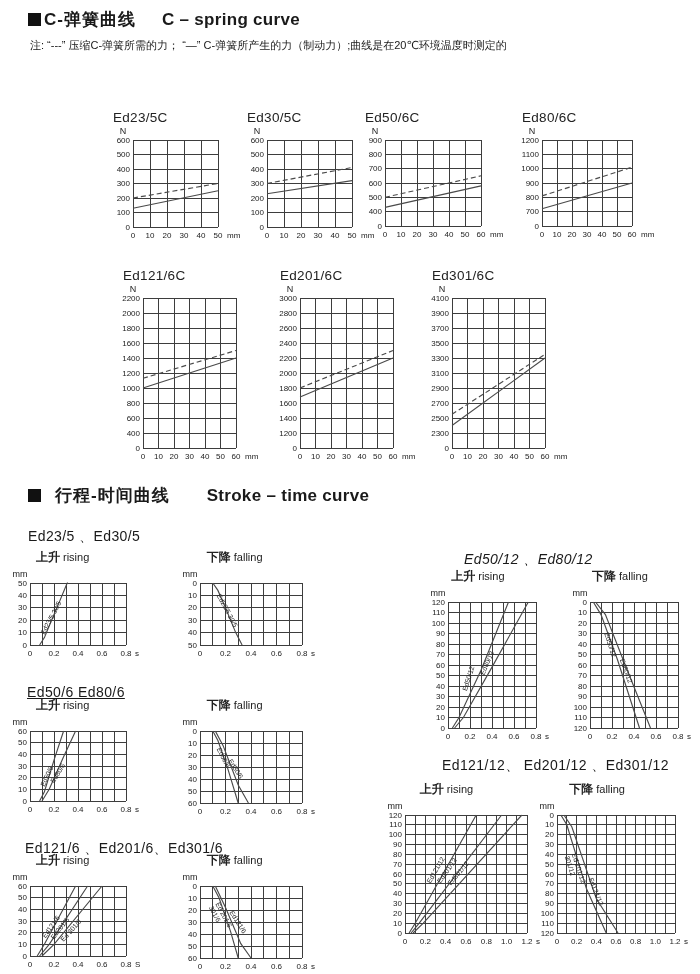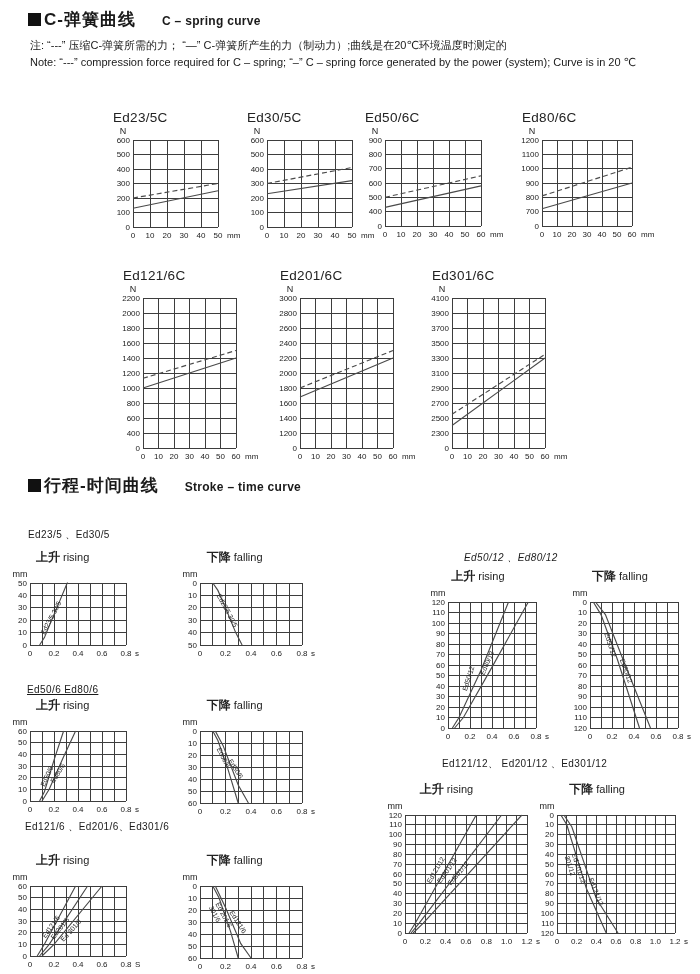--- a/index.html
+++ b/index.html
@@ -3,24 +3,24 @@
 <meta charset="utf-8">
 <style>
   html,body{margin:0;padding:0;background:#f2f2f2;}
   .page{position:relative;width:700px;height:974px;background:#ffffff;color:#1a1a1a;
         font-family:"Liberation Sans","DejaVu Sans",sans-serif;overflow:hidden;}
   .abs{position:absolute;}
   .sec-header{display:flex;align-items:baseline;white-space:nowrap;}
   .marker{display:inline-block;width:13px;height:13px;background:#111;margin-right:3px;
           align-self:center;flex:0 0 auto;}
   .title-zh{font-size:17px;font-weight:bold;letter-spacing:1px;}
-  .title-en{font-size:12px;font-weight:bold;margin-left:26px;letter-spacing:0.3px;}
+  .title-en{font-size:17px;font-weight:bold;margin-left:26px;letter-spacing:0.3px;}
   .notes{font-size:11px;line-height:17px;white-space:nowrap;margin-left:22px;}
   .notes .indent{padding-left:32px;}
-  .group-title{font-size:10px;letter-spacing:0.4px;white-space:nowrap;}
+  .group-title{font-size:14px;letter-spacing:0.4px;white-space:nowrap;}
   svg.chart{position:absolute;overflow:visible;}
   svg.chart text{font-family:"Liberation Sans","DejaVu Sans",sans-serif;fill:#222;}
   .t-title{font-size:13.5px;letter-spacing:0.3px;}
   .t-head-zh{font-size:12px;font-weight:bold;}
   .t-head-en{font-size:11px;}
   .t-unit{font-size:9px;fill:#333;}
   .t-tick{font-size:8px;fill:#333;}
   .t-clabel{font-size:6.8px;fill:#666;}
   .gridline{stroke:#3d3d3d;stroke-width:1;shape-rendering:crispEdges;}
   .curve{fill:none;stroke:#4a4a4a;stroke-width:1.15;}
@@ -31,33 +31,32 @@
 <div class="page">
 
   <div class="abs sec-header" style="left:28px;top:8px;">
     <span class="marker"></span>
     <span class="title-zh">C-弹簧曲线</span>
     <span class="title-en">C – spring curve</span>
   </div>
 
   <div class="abs notes" style="left:8px;top:37px;">
     <div>注: “---” 压缩C-弹簧所需的力； “—” C-弹簧所产生的力（制动力）;曲线是在20℃环境温度时测定的</div>
-    <div>Note: “---” compression force required for C – spring; “–” C – spring force generated by the power (system); Curve is in 20 ℃</div>
   </div>
 
-  <div class="abs sec-header" style="left:28px;top:474px;">
+  <div class="abs sec-header" style="left:28px;top:484px;gap:11px;">
     <span class="marker"></span>
     <span class="title-zh">行程-时间曲线</span>
     <span class="title-en">Stroke – time curve</span>
   </div>
 
   <div class="abs group-title" style="left:28px;top:528px;">Ed23/5 、Ed30/5</div>
   <div class="abs group-title" style="left:464px;top:551px;font-style:italic;">Ed50/12 、Ed80/12</div>
   <div class="abs group-title" style="left:27px;top:684px;text-decoration:underline;">Ed50/6  Ed80/6</div>
-  <div class="abs group-title" style="left:25px;top:820px;text-align:center;">Ed121/6 、Ed201/6、Ed301/6</div>
+  <div class="abs group-title" style="left:25px;top:840px;text-align:center;">Ed121/6 、Ed201/6、Ed301/6</div>
   <div class="abs group-title" style="left:430px;top:757px;margin-left:12px;">Ed121/12、 Ed201/12 、Ed301/12</div>
 
   <div id="charts-root">
       <svg width="143" height="142" class="chart" style="left: 105px; top: 102px;">
         <defs>
           <clipPath id="clip-ed23-5c">
             <rect x="27.5" y="37.5" width="86" height="88"></rect>
           </clipPath>
         </defs>
         <text x="8" y="20" class="t-title">Ed23/5C</text>

